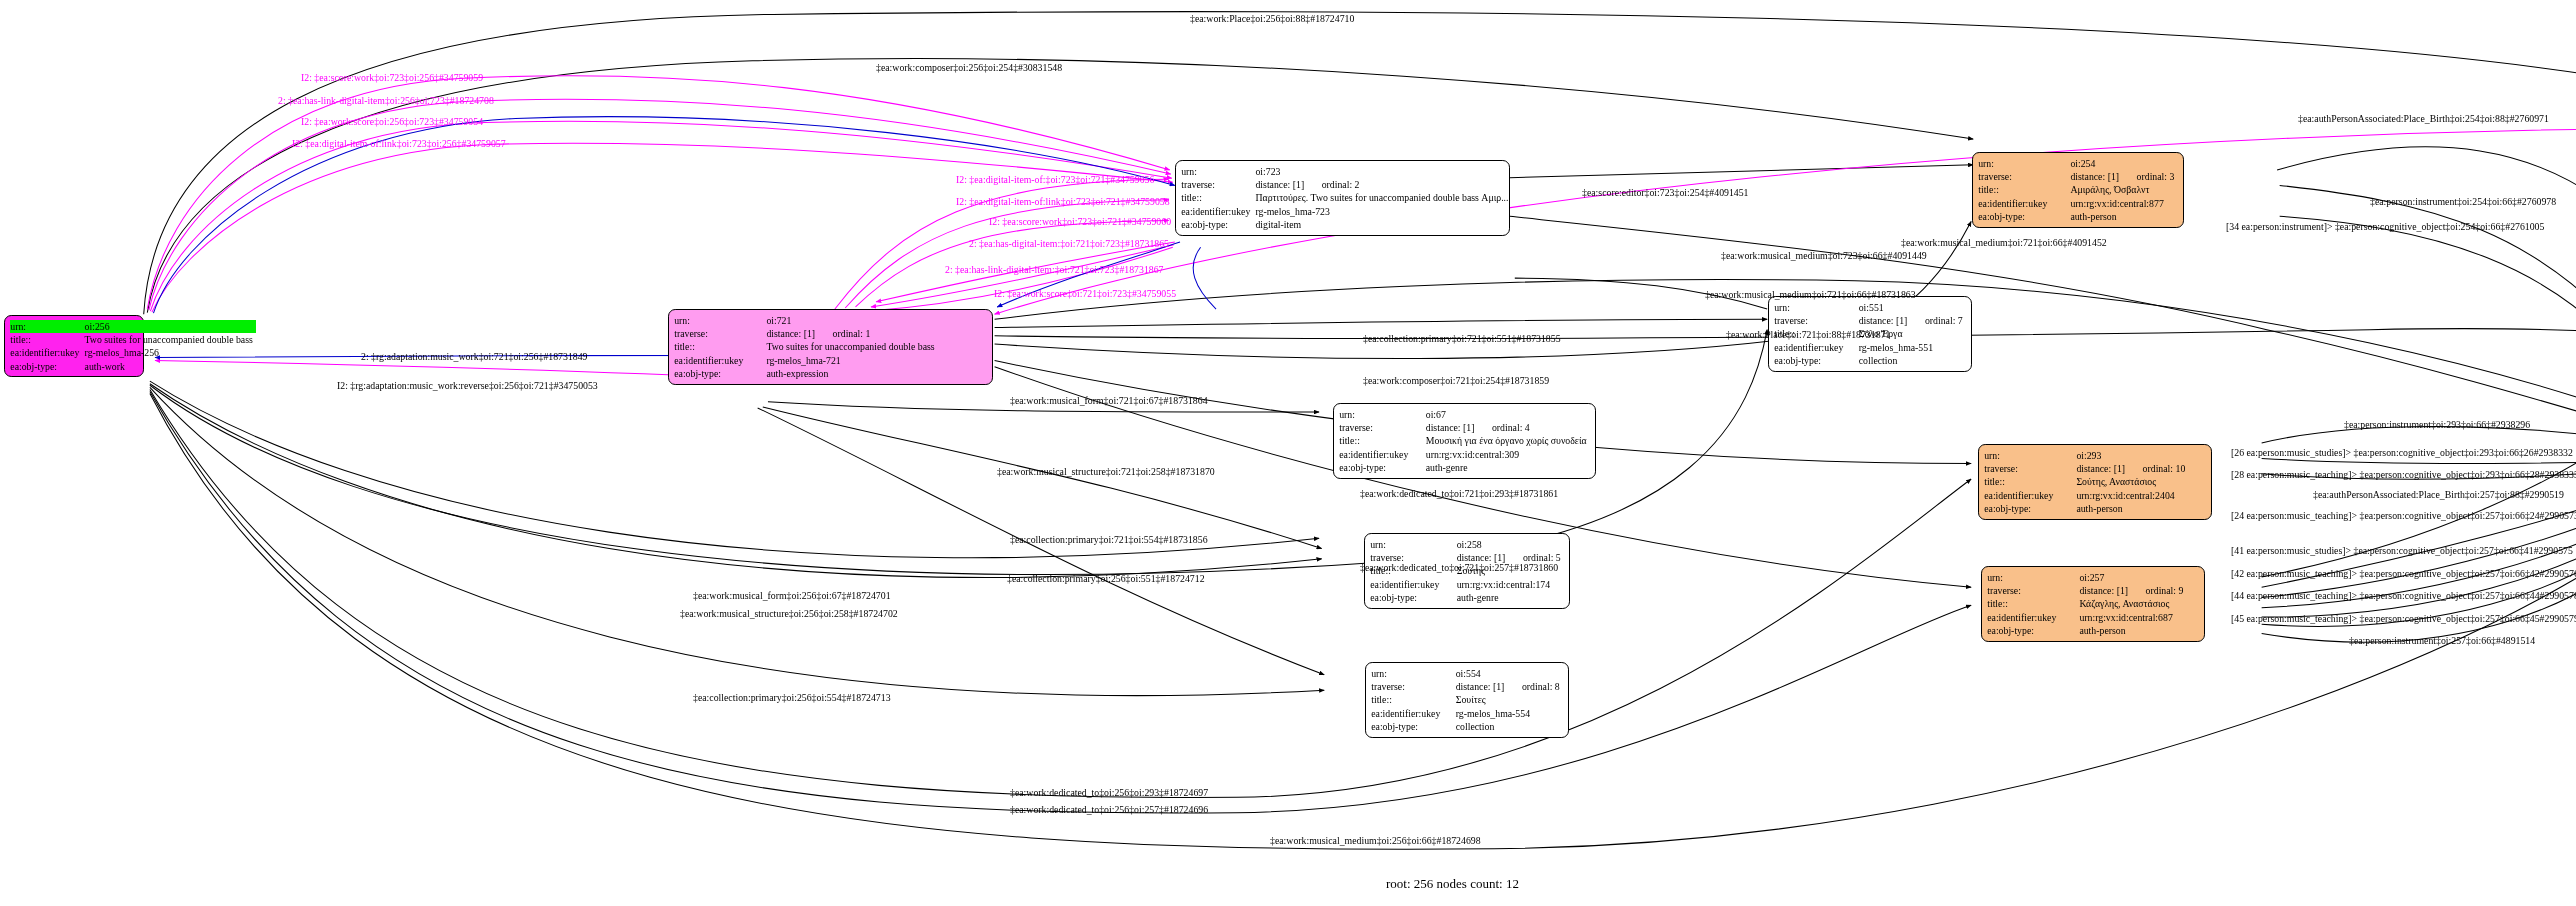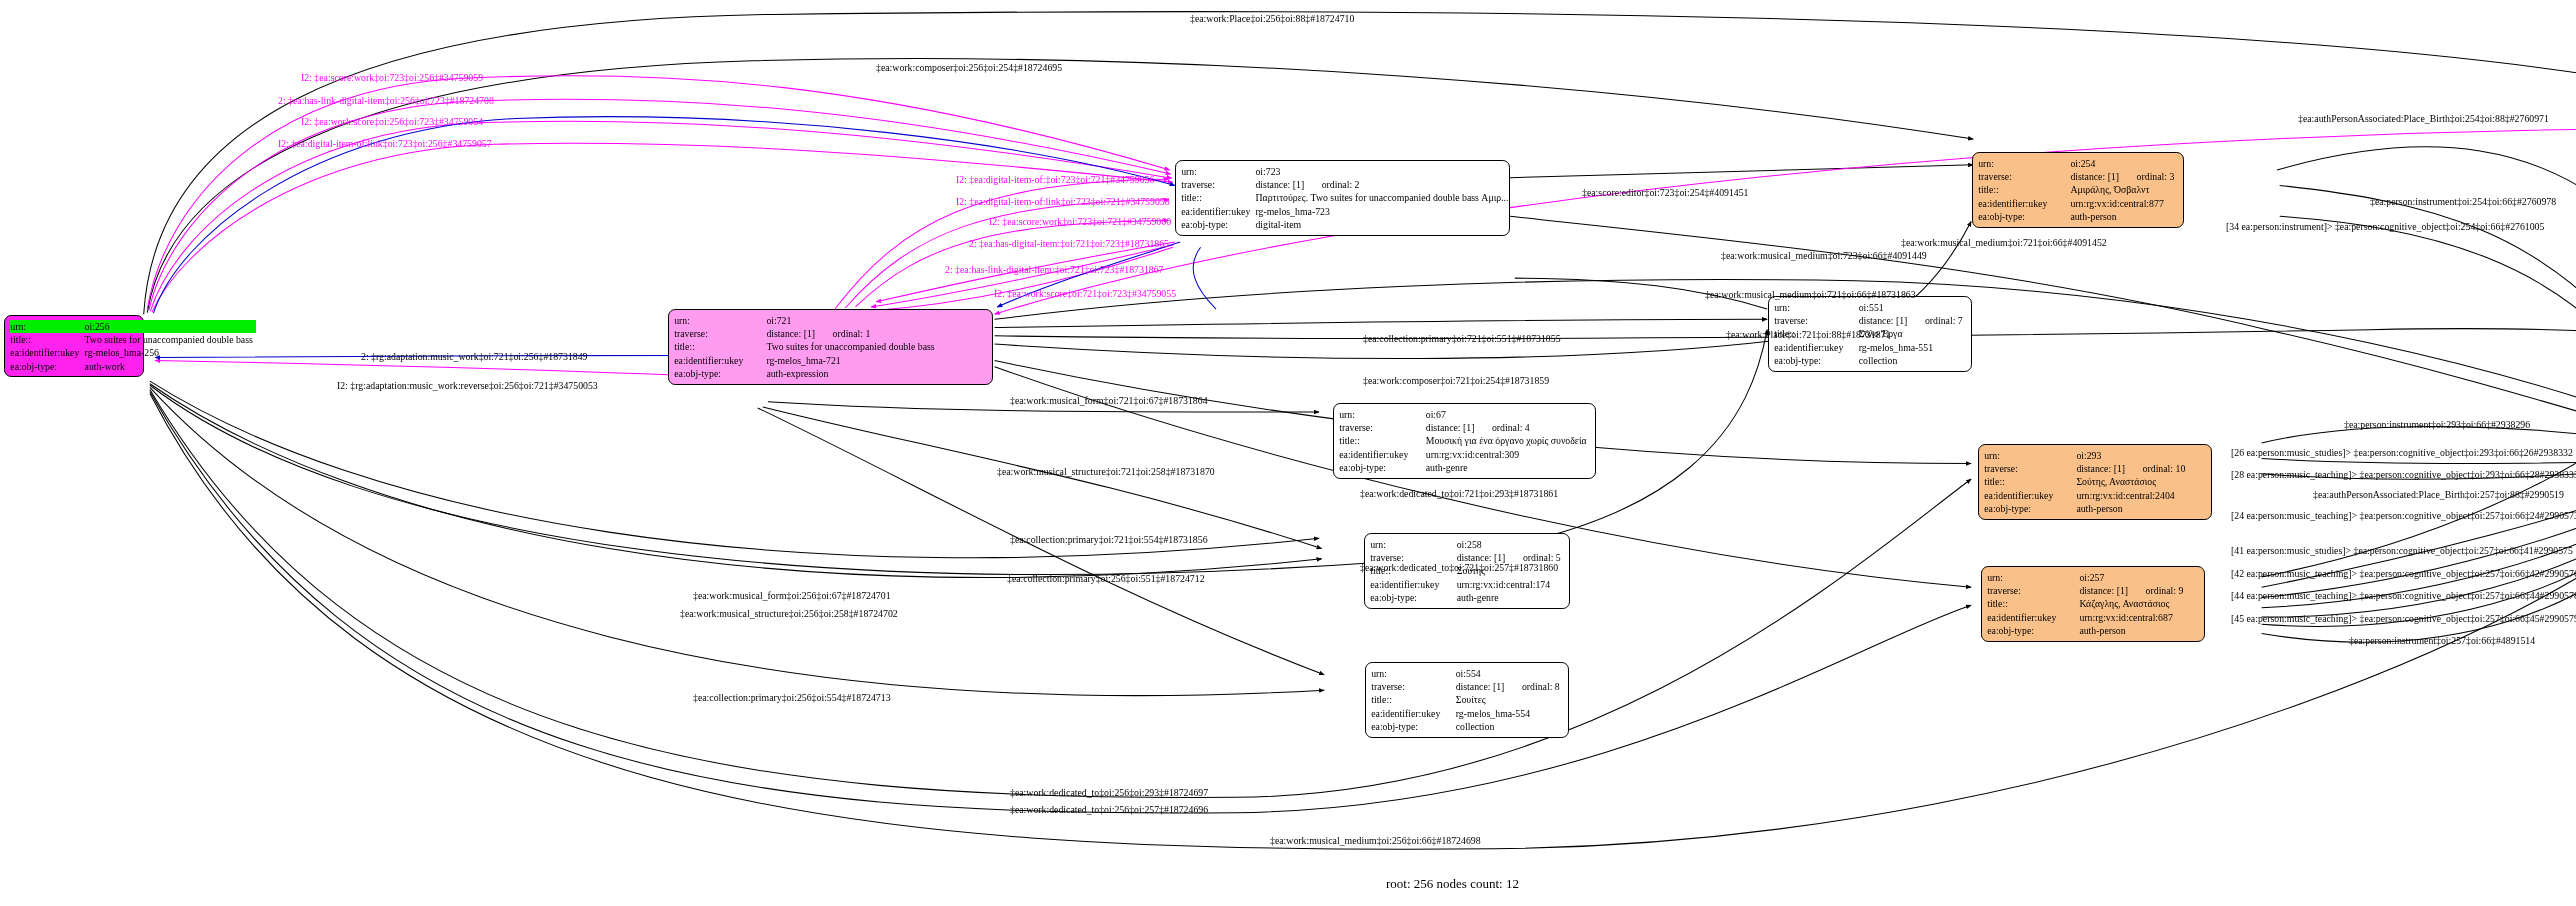--- a/index.html
+++ b/index.html
@@ -395,24 +395,24 @@
             <td class="k">ea:obj-type:</td>
           <td class="v">auth-person</td>
           </tr>
     </tbody>
       </table>
   </div>
 
   <div id="edge-label-layer">
       <div class="elabel" style="left: 1190px; top: 14.4px; color: rgb(0, 0, 0);">‡ea:work:Place‡oi:256‡oi:88‡#18724710</div>
       <div class="elabel" style="left: 301px; top: 73px; color: rgb(255, 0, 255);">I2: ‡ea:score:work‡oi:723‡oi:256‡#34759059</div>
-      <div class="elabel" style="left: 876px; top: 63px; color: rgb(0, 0, 0);">‡ea:work:composer‡oi:256‡oi:254‡#18724695</div>
+      <div class="elabel" style="left: 876px; top: 63px; color: rgb(0, 0, 0);">‡ea:work:composer‡oi:256‡oi:254‡#30831548</div>
       <div class="elabel" style="left: 278px; top: 96px; color: rgb(255, 0, 255);">2: ‡ea:has-link-digital-item‡oi:256‡oi:723‡#18724708</div>
       <div class="elabel" style="left: 301px; top: 117px; color: rgb(255, 0, 255);">I2: ‡ea:work:score‡oi:256‡oi:723‡#34759054</div>
-      <div class="elabel" style="left: 278px; top: 139px; color: rgb(255, 0, 255); text-align: center;">I2: ‡ea:digital-item-of:link‡oi:723‡oi:256‡#34759057</div>
+      <div class="elabel" style="left: 292px; top: 139px; color: rgb(255, 0, 255); text-align: center;">I2: ‡ea:digital-item-of:link‡oi:723‡oi:256‡#34759057</div>
       <div class="elabel" style="left: 2298px; top: 114px; color: rgb(0, 0, 0);">‡ea:authPersonAssociated:Place_Birth‡oi:254‡oi:88‡#2760971</div>
       <div class="elabel" style="left: 956px; top: 175px; color: rgb(255, 0, 255);">I2: ‡ea:digital-item-of:‡oi:723‡oi:721‡#34759056</div>
       <div class="elabel" style="left: 1582px; top: 188px; color: rgb(0, 0, 0);">‡ea:score:editor‡oi:723‡oi:254‡#4091451</div>
       <div class="elabel" style="left: 2370px; top: 197px; color: rgb(0, 0, 0);">‡ea:person:instrument‡oi:254‡oi:66‡#2760978</div>
       <div class="elabel" style="left: 956px; top: 197px; color: rgb(255, 0, 255);">I2: ‡ea:digital-item-of:link‡oi:723‡oi:721‡#34759058</div>
       <div class="elabel" style="left: 989px; top: 217px; color: rgb(255, 0, 255); text-align: center;">I2: ‡ea:score:work‡oi:723‡oi:721‡#34759060</div>
       <div class="elabel" style="left: 2226px; top: 222px; color: rgb(0, 0, 0);">[34 ea:person:instrument]&gt; ‡ea:person:cognitive_object‡oi:254‡oi:66‡#2761005</div>
       <div class="elabel" style="left: 969px; top: 239px; color: rgb(255, 0, 255);">2: ‡ea:has-digital-item:‡oi:721‡oi:723‡#18731865</div>
       <div class="elabel" style="left: 1901px; top: 238px; color: rgb(0, 0, 0);">‡ea:work:musical_medium‡oi:721‡oi:66‡#4091452</div>
       <div class="elabel" style="left: 945px; top: 265px; color: rgb(255, 0, 255);">2: ‡ea:has-link-digital-item:‡oi:721‡oi:723‡#18731867</div>

